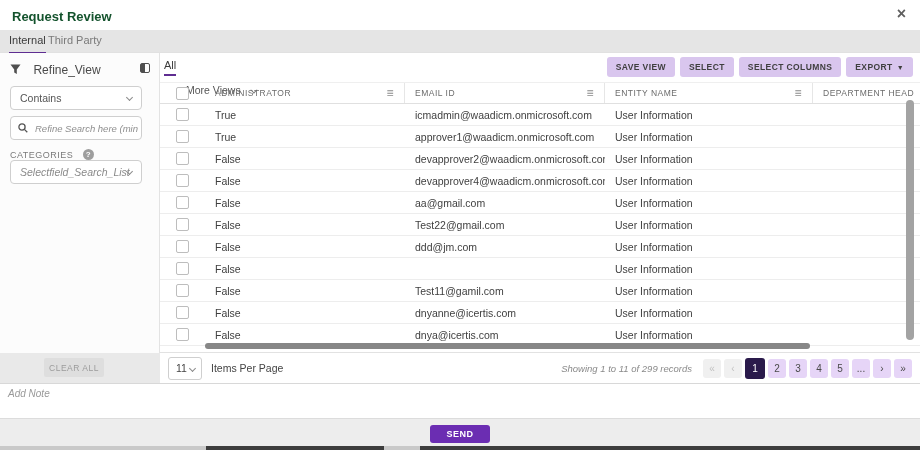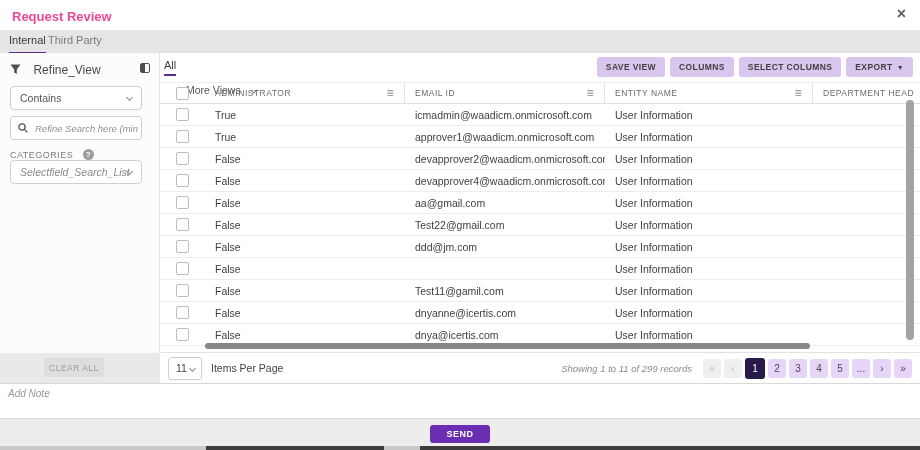--- a/index.html
+++ b/index.html
@@ -1,21 +1,21 @@
 <!DOCTYPE html>
 <html><head>
 <meta charset="utf-8">
 <style>
   * { margin: 0; padding: 0; box-sizing: border-box; }
   html, body { width: 920px; height: 450px; overflow: hidden; }
   body { font-family: "Liberation Sans", sans-serif; background: #ffffff; position: relative; color: #3f3f3f; }
 
   
   .modal-header { position: absolute; left: 0; top: 0; right: 0; height: 30px; background: #fff; }
-  .modal-title { position: absolute; left: 12px; top: 9px; font-size: 13px; font-weight: 700; color: #ec4899; }
+  .modal-title { position: absolute; left: 12px; top: 9px; font-size: 13px; font-weight: 700; color: #14532d; }
   .close-btn { position: absolute; right: 14px; top: 6px; font-size: 16px; font-weight: 700; color: #5f5f5f; cursor: pointer; line-height: 16px; }
 
   
   .tabs-row { position: absolute; left: 0; top: 30px; right: 0; height: 23px; border-bottom: 1px solid #e1e1e1; background: #e5e5e5; }
   .tab { position: absolute; top: 0; height: 23px; font-size: 11px; cursor: pointer; }
   .tab-internal { left: 9px; }
   .tab-third { left: 48px; }
   .tab .tab-label { display: block; padding-top: 4px; color: #7a7a7a; }
   .tab.active .tab-label { color: #3b3b3b; }
   .tab.active .tab-underline { position: absolute; left: 0; bottom: -1px; height: 2px; width: 100%; background: #5e2d91; }
@@ -170,21 +170,21 @@
       <div class="view-tab">
         <span>All</span>
         <span class="tab-underline"></span>
       </div>
       <div class="more-views">
         <span>More Views</span>
         <span class="chev2"></span>
       </div>
       <div class="toolbar-buttons">
         <button class="tb-btn">SAVE VIEW</button>
-        <button class="tb-btn">COLUMNS</button>
+        <button class="tb-btn">SELECT</button>
         <button class="tb-btn">SELECT COLUMNS</button>
         <button class="tb-btn"><span>EXPORT</span><span class="caret">▼</span></button>
       </div>
     </div>
 
     <div class="grid-header">
       <div class="hcell c-check">
         <span class="checkbox"></span>
       </div>
       <div class="hcell c-admin">

